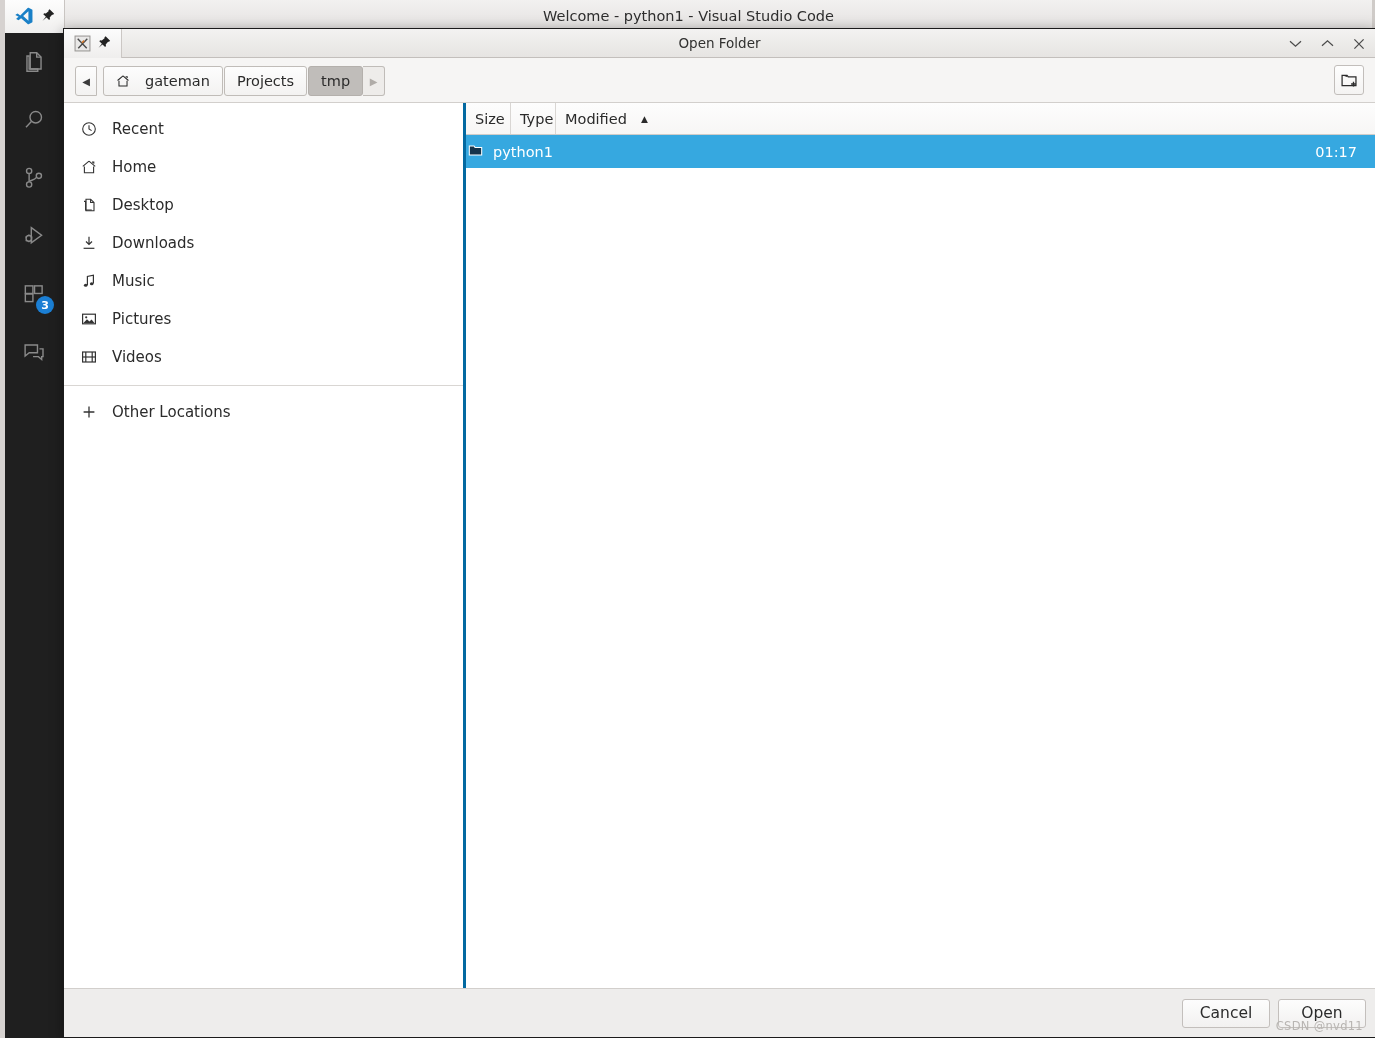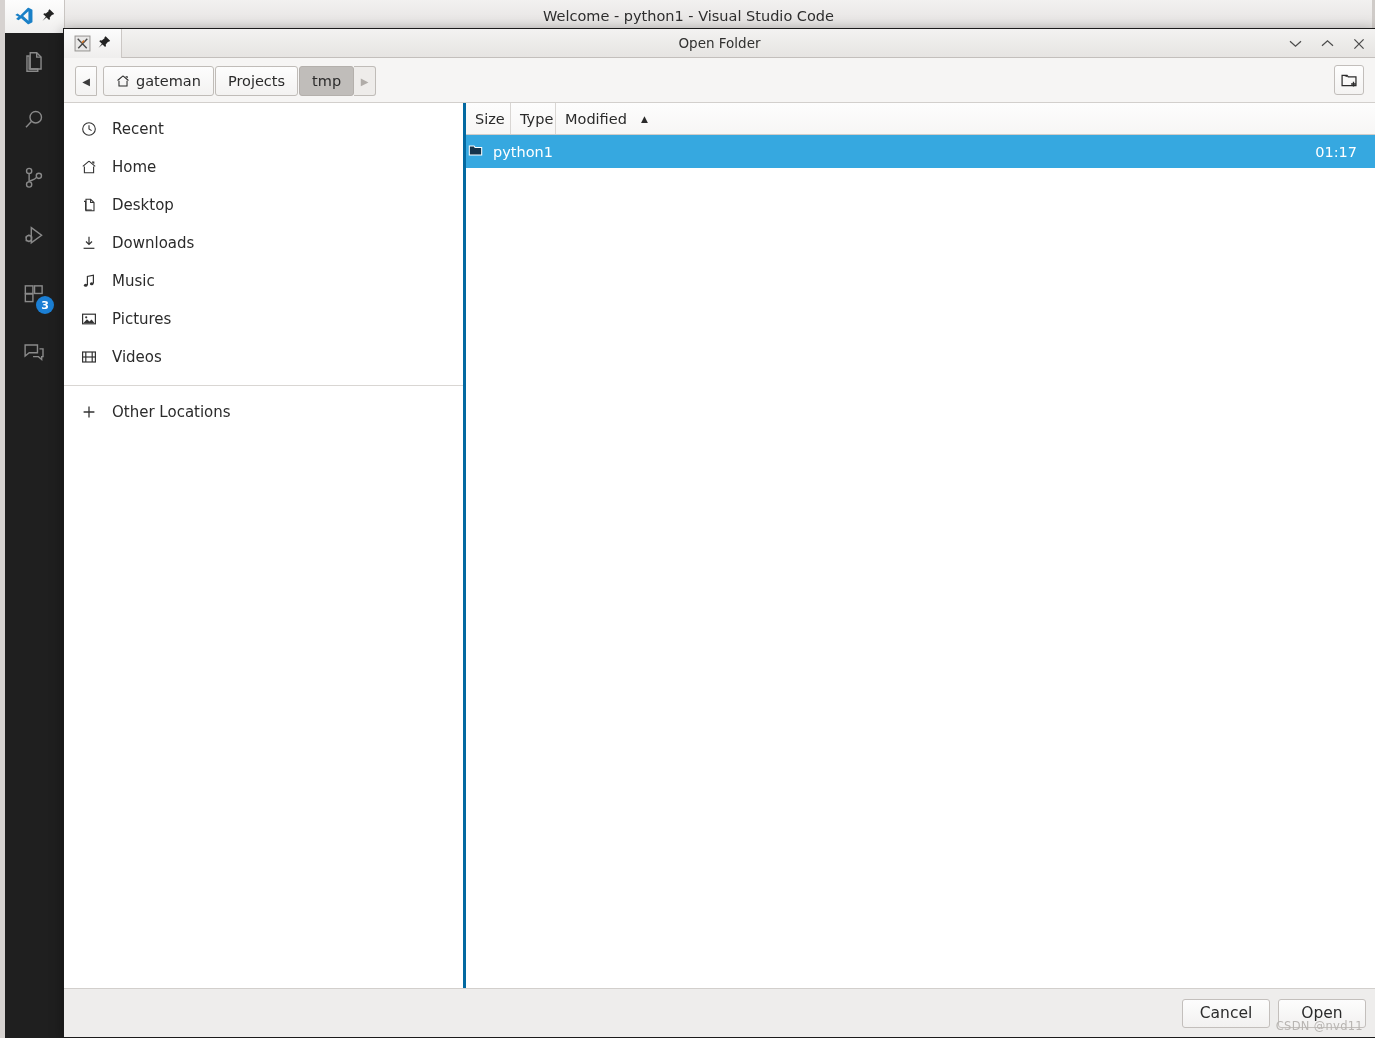--- a/index.html
+++ b/index.html
@@ -145,21 +145,21 @@
     display: flex; align-items: center; justify-content: center;
     font-size: 10px; color: #3b3b3b;
   }
   .pb-arrow.right {
     border-radius: 0 3px 3px 0;
     background: #eeecea;
     border-left: none;
     color: #b0aca8;
   }
   .pb-crumb {
-    display: flex; align-items: center; gap: 6px;
+    display: flex; align-items: center; gap: 15px;
     padding: 0 12px;
     background: linear-gradient(#fdfdfd, #f3f2f1);
     border: 1px solid #c0bcb8;
     border-left: none;
     font-size: 14.5px; color: #2b2b2b;
     cursor: default;
   }
   .pb-crumb.first { border-left: 1px solid #c0bcb8; border-radius: 3px; margin-left: 6px; }
   .pb-crumb.mid   { border-radius: 3px; border-left: 1px solid #c0bcb8; margin-left: 1px; }
   .pb-crumb.active {

